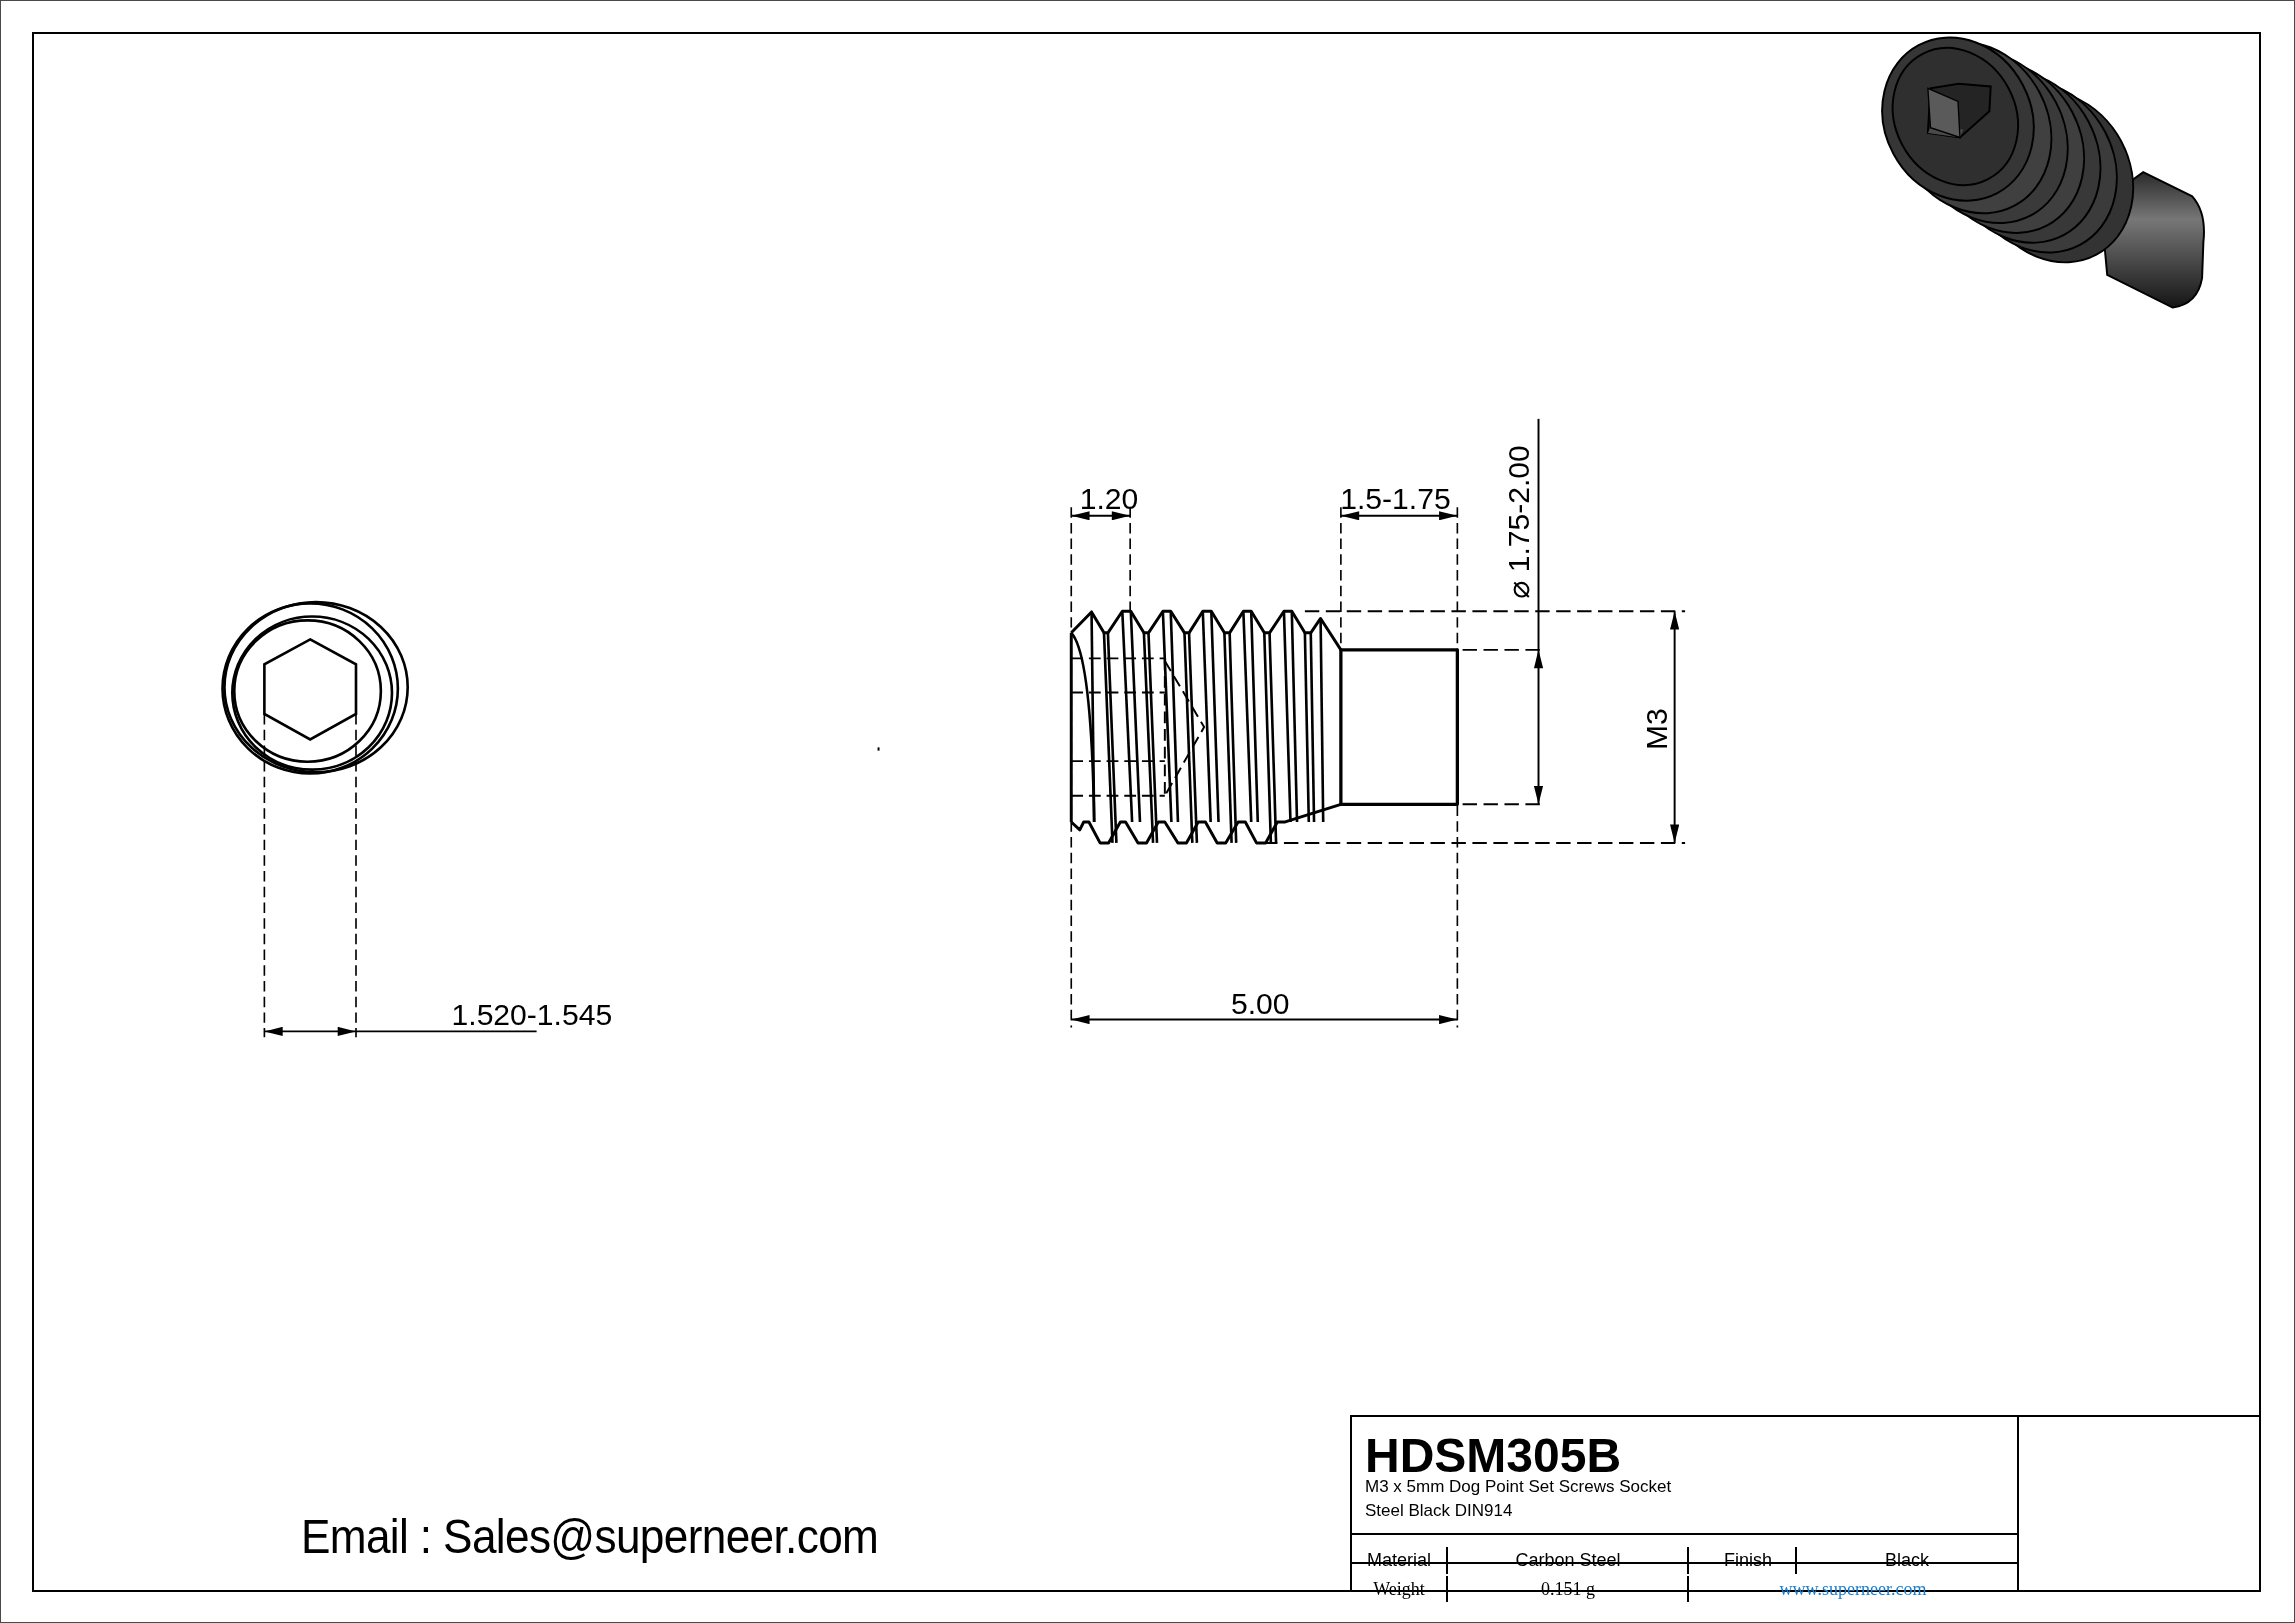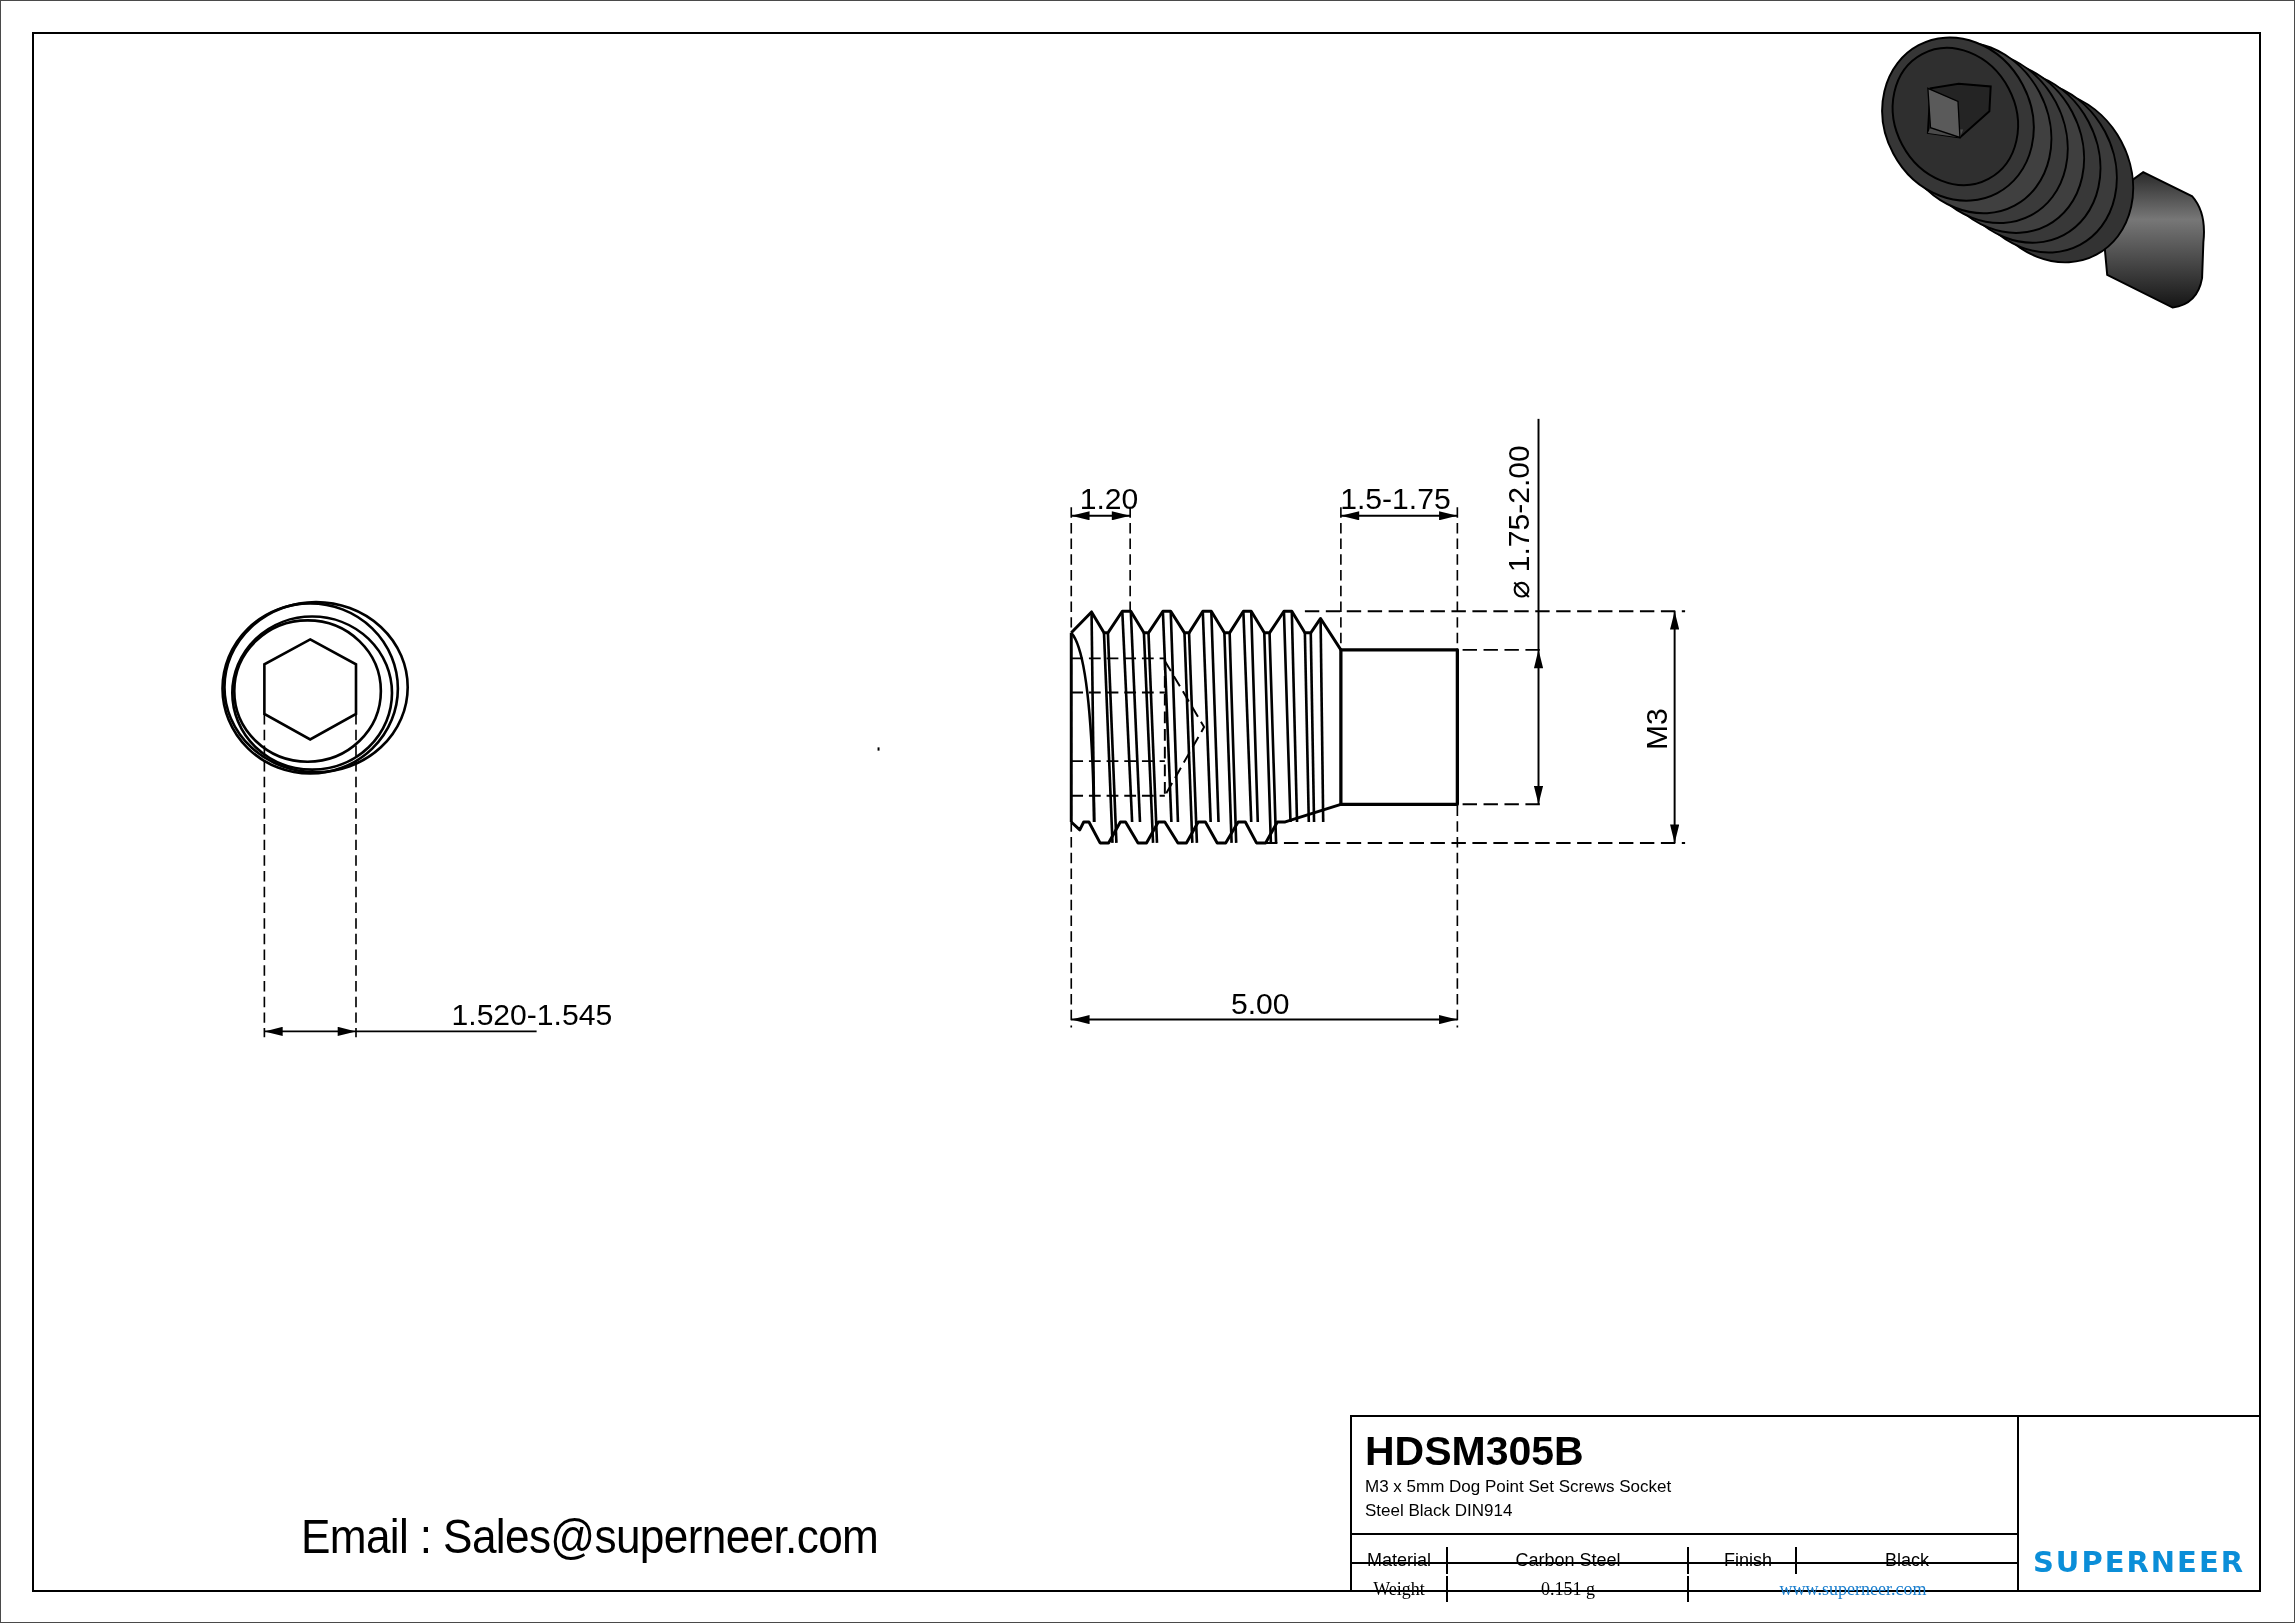--- a/index.html
+++ b/index.html
@@ -11,21 +11,21 @@
            border: 2px solid #000; box-sizing: border-box; }
   svg.drawing { position: absolute; left: 0; top: 0; }
   .dim-text { font-family: "Liberation Sans", sans-serif; font-size: 46px; fill: #000; }
   .email { position: absolute; left: 301px; top: 1509px; font-size: 48px;
            font-family: "Liberation Sans", sans-serif; letter-spacing: -0.7px; transform: scaleX(0.92); transform-origin: left top; }
 
   
   .tb { position: absolute; left: 1350px; top: 1415px; width: 911px; height: 177px;
         border: 2px solid #000; box-sizing: border-box; background: #fff; }
   .tb-main { position: absolute; left: 0; top: 0; width: 667px; height: 173px; border-right: 2px solid #000; box-sizing: border-box; }
-  .tb-title { position: absolute; left: 13px; top: 10.5px; font-size: 41px; font-weight: bold; letter-spacing: 0px; }
+  .tb-title { position: absolute; left: 13px; top: 10.5px; font-size: 48px; font-weight: bold; letter-spacing: 0px; }
   .tb-desc { position: absolute; left: 13px; top: 58px; font-size: 17px; line-height: 23.6px; width: 589px; }
   .tb-row { position: absolute; left: 0; width: 665px; height: 29px; border-top: 2px solid #000; box-sizing: border-box; }
   .tb-row.r1 { top: 116px; }
   .tb-row.r2 { top: 145px; height: 28px; font-family: Liberation Serif, serif; }
   .cell { position: absolute; top: 0; height: 100%; box-sizing: border-box; font-size: 18px;
           display: flex; align-items: center; justify-content: center; margin-top: 12px; }
   .cell.b { border-left: 2px solid #000; }
   .tb-logo { position: absolute; left: 667px; top: 0; width: 240px; height: 173px; }
   .logo-text { position: absolute; left: 0; width: 100%; top: 128px; text-align: center; font-size: 29px;
                font-weight: bold; color: #0b8ed8; letter-spacing: 2px; font-family: "DejaVu Sans", sans-serif; }
@@ -190,17 +190,14 @@
       <div class="cell b" style="left:94px;width:242px;">Carbon Steel</div>
       <div class="cell b" style="left:335px;width:120px;">Finish</div>
       <div class="cell b" style="left:443px;width:222px;">Black</div>
     </div>
     <div class="tb-row r2">
       <div class="cell" style="left:0;width:94px;">Weight</div>
       <div class="cell b" style="left:94px;width:242px;">0.151 g</div>
       <div class="cell b url" style="left:335px;width:330px;">www.superneer.com</div>
     </div>
   </div>
-  <div class="tb-logo">
-    <div class="logo-text">SUPERNEER</div>
-  </div>
 </div>
 
 
 </body></html>

